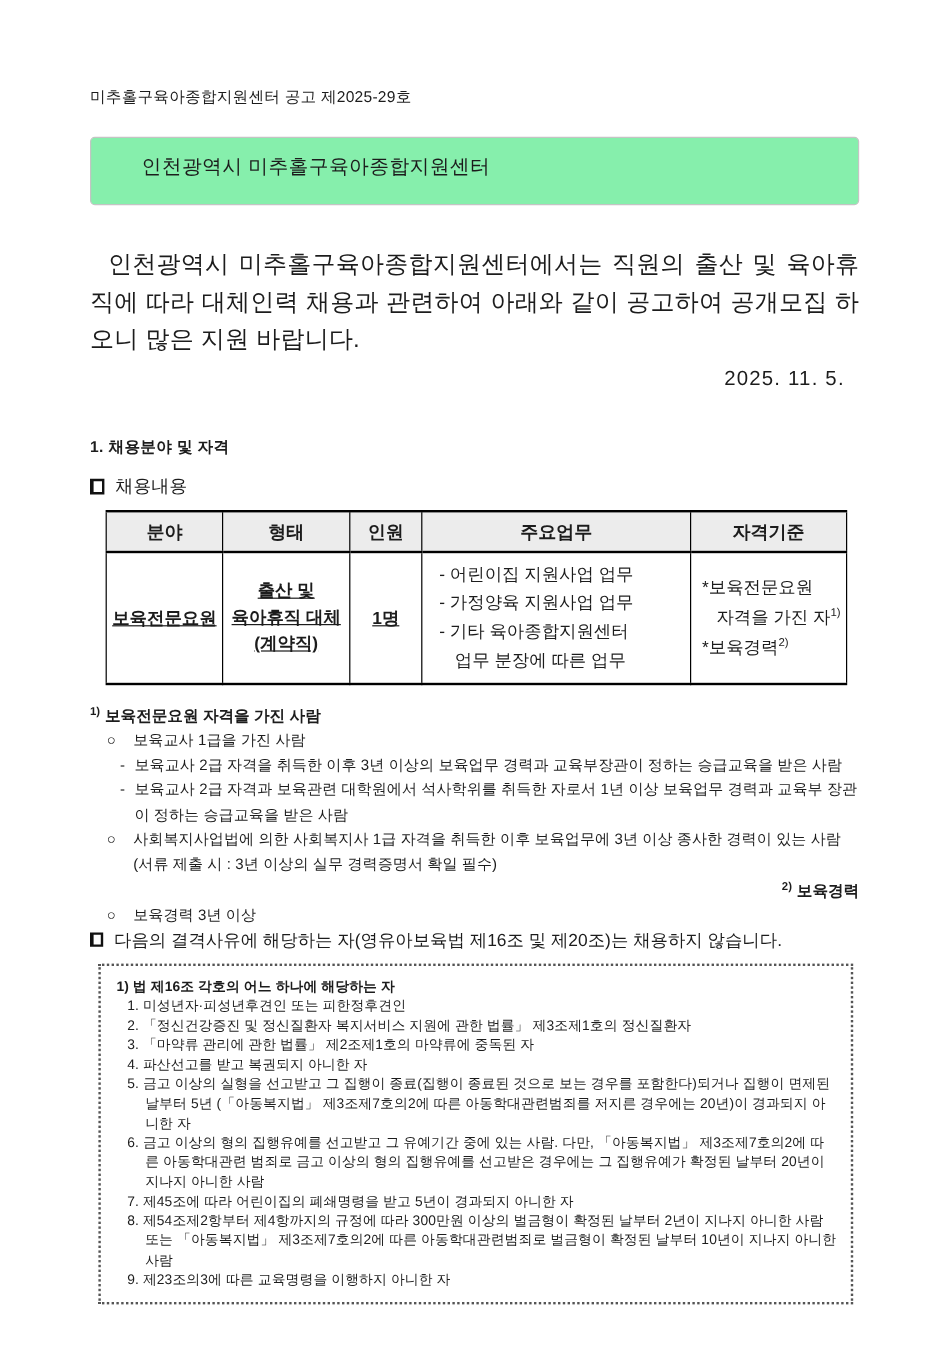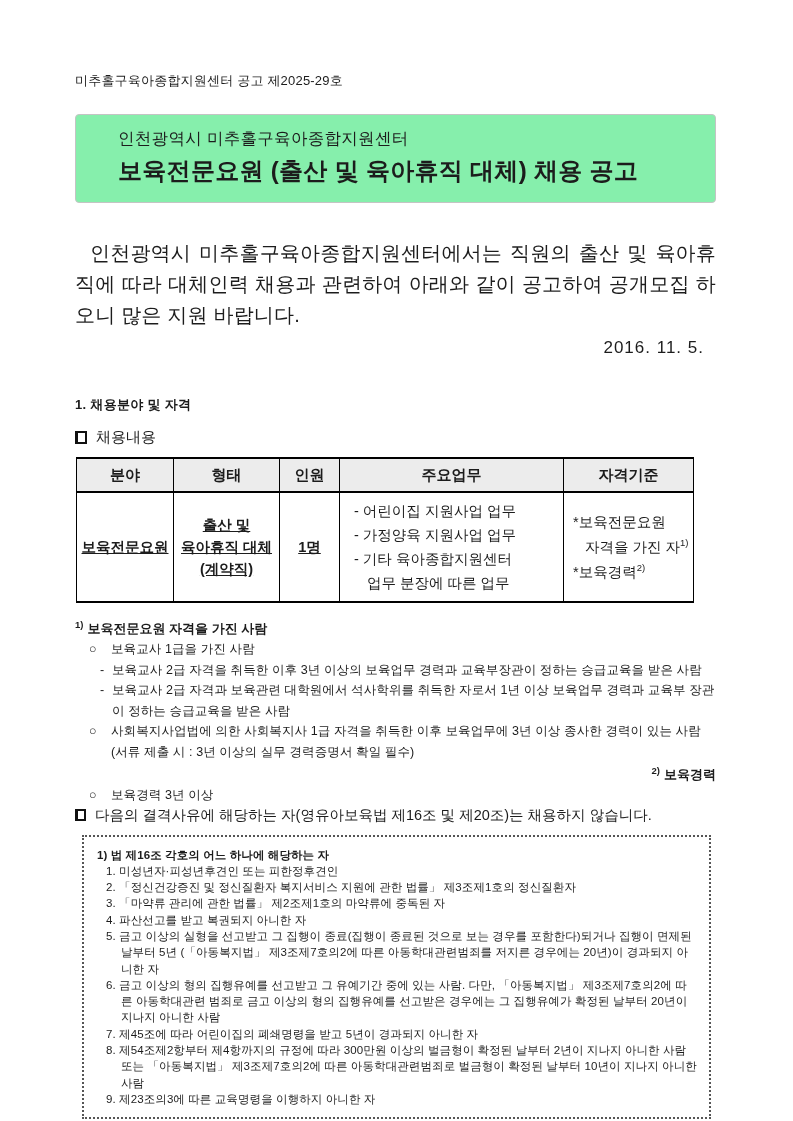--- a/index.html
+++ b/index.html
@@ -31,21 +31,21 @@
   .section-heading { margin-top: 38px; font-size: 13px; font-weight: bold; letter-spacing: 0.3px; }
 
   .sub-heading { margin-top: 14px; font-size: 15px; display: flex; align-items: center; }
   .sq {
     display: inline-block; width: 12px; height: 13px;
     border: 2px solid #111; border-left-width: 3px;
     margin-right: 9px; flex: 0 0 auto;
   }
 
   table.recruit {
-    margin-top: 10px; margin-left: 1px;
+    margin-top: 10px; margin-left: 13px;
     border-collapse: collapse; table-layout: fixed; width: 617px;
     border-top: 2px solid #000; border-bottom: 2px solid #000;
   }
   table.recruit th, table.recruit td { border: 1px solid #000; }
   table.recruit thead th {
     background: #ececec; font-size: 15px; font-weight: bold;
     height: 34px; border-bottom: 2px solid #000; text-align: center;
   }
   table.recruit tbody td { height: 110px; font-size: 14.5px; vertical-align: middle; }
   .col-field { width: 97px; } .col-type { width: 106px; } .col-count { width: 60px; }
@@ -83,25 +83,24 @@
 </style>
 </head>
 <body>
 
 <div class="page">
 
   <div class="doc-number">미추홀구육아종합지원센터 공고 제2025-29호</div>
 
   <div class="title-box">
     <div class="org">인천광역시 미추홀구육아종합지원센터</div>
-    <div class="title">보육전문요원 (출산 및 육아휴직 대체) 채용 공고</div>
   </div>
 
   <p class="intro">인천광역시 미추홀구육아종합지원센터에서는 직원의 출산 및 육아휴직에 따라 대체인력 채용과 관련하여 아래와 같이 공고하여 공개모집 하오니 많은 지원 바랍니다.</p>
-  <div class="date-line">2016. 11. 5.</div>
+  <div class="date-line">2025. 11. 5.</div>
 
   <div class="section-heading">1. 채용분야 및 자격</div>
 
   <div class="sub-heading">
     <span class="sq"></span>
     <span>채용내용</span>
   </div>
 
   <table class="recruit">
     <colgroup>

